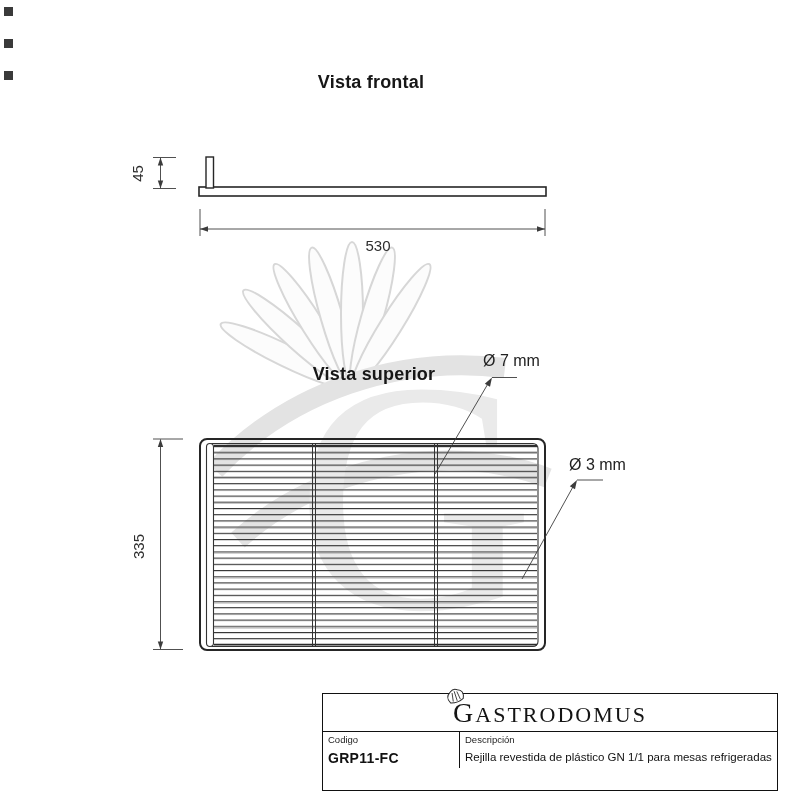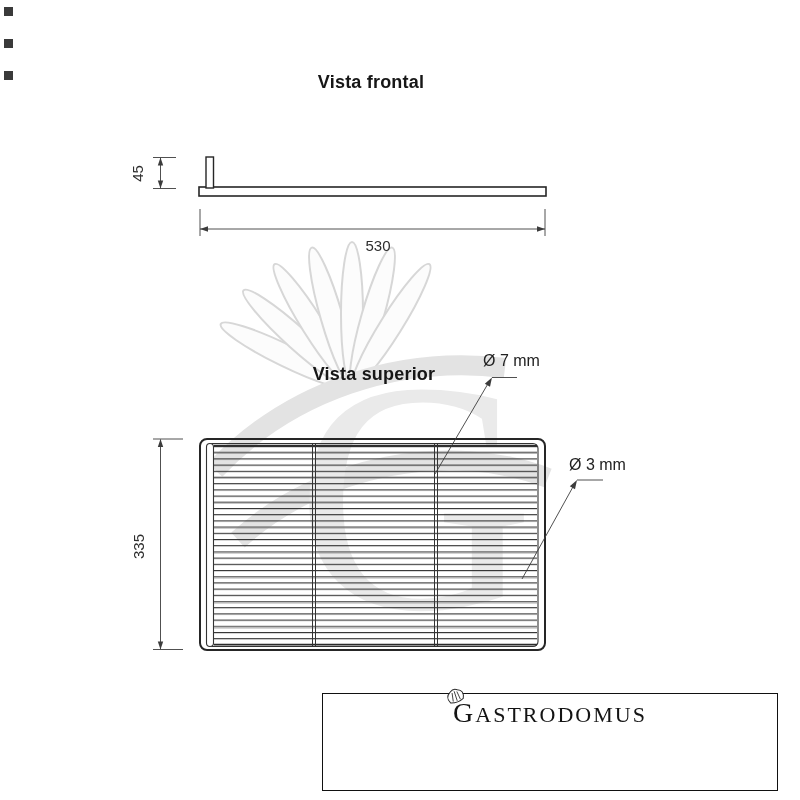--- a/index.html
+++ b/index.html
@@ -172,13 +172,23 @@
           <path d="M4,14 Q0.5,7 7,3.5 Q11,0.5 14.5,3.5 Q21,6 17.5,13.5 Q11,16.5 4,14 Z" fill="#ffffff" stroke="#2b2b2b" stroke-width="1"></path>
           <path d="M7,13.5 L8.5,5" stroke="#2b2b2b" stroke-width="0.8" fill="none"></path>
           <path d="M11,14 L11,4" stroke="#2b2b2b" stroke-width="0.8" fill="none"></path>
           <path d="M14.5,13.5 L13.5,5" stroke="#2b2b2b" stroke-width="0.8" fill="none"></path>
         </svg>
       </span>
       <span class="brand-g">G</span>
         <span class="brand-rest">ASTRODOMUS</span>
     </div>
   </div>
+  <div class="tb-row2">
+    <div class="tb-cell code">
+      <div class="tb-label">Codigo</div>
+      <div class="tb-code-value">GRP11-FC</div>
+    </div>
+    <div class="tb-cell desc">
+      <div class="tb-label">Descripción</div>
+      <div class="tb-desc-value">Rejilla revestida de plástico GN 1/1 para mesas refrigeradas</div>
+    </div>
+  </div>
 </div>
 
 </body></html>

